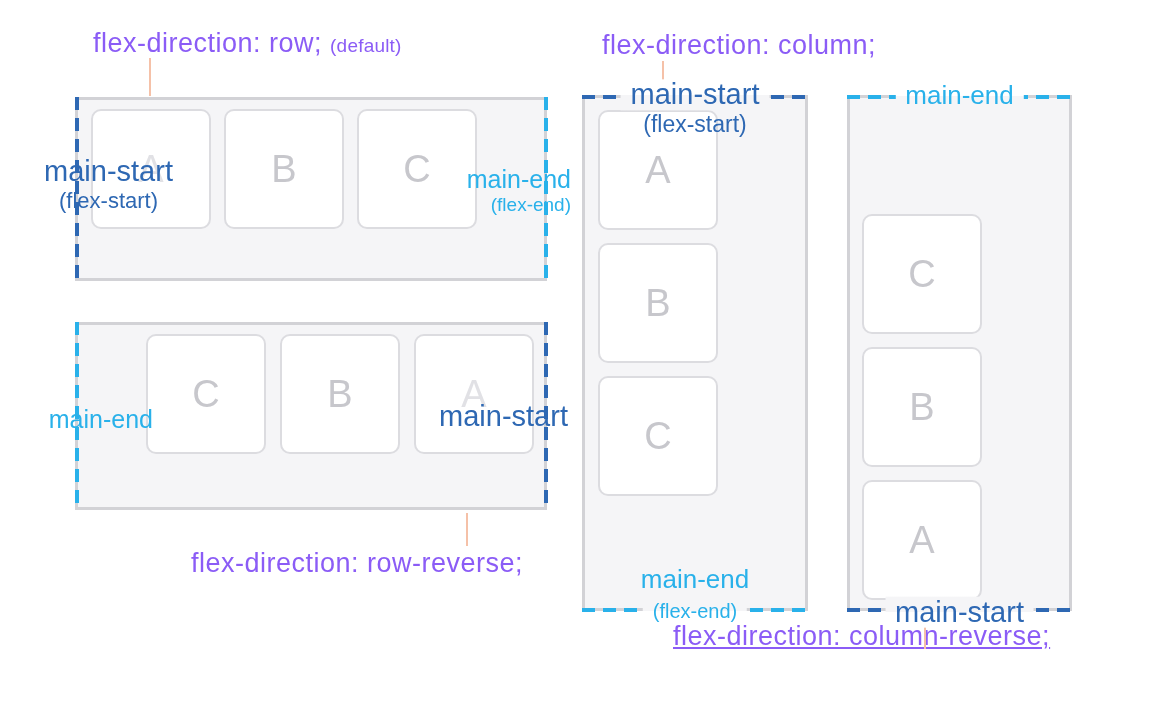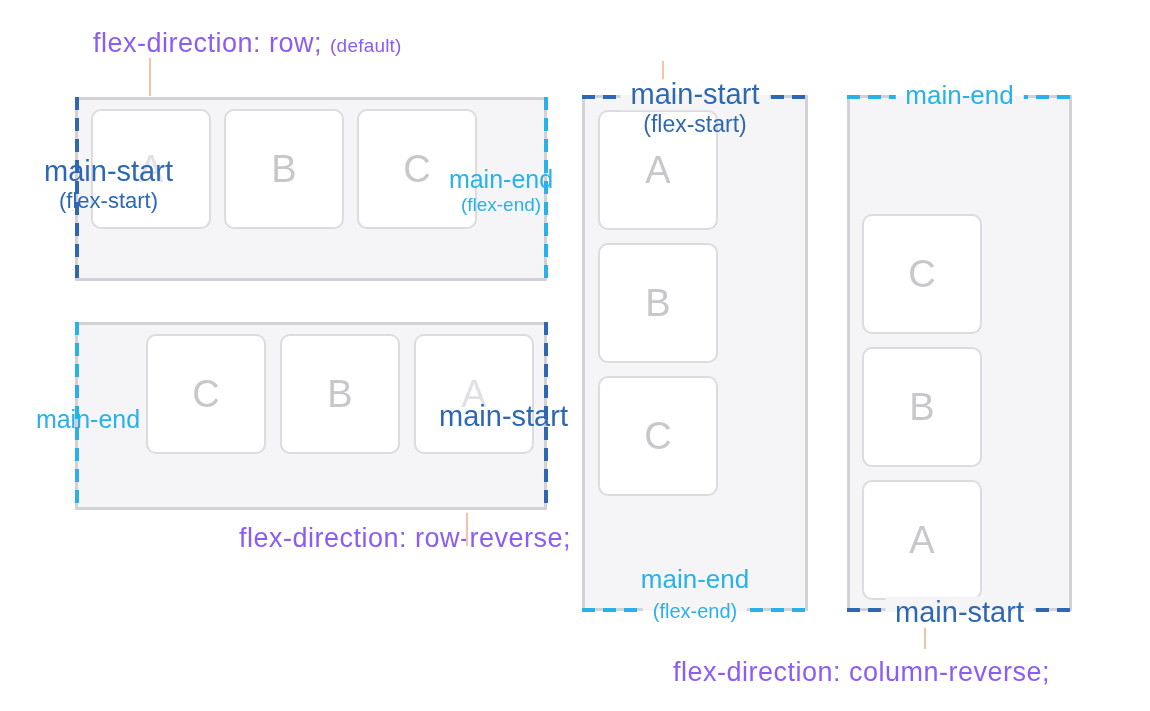--- a/index.html
+++ b/index.html
@@ -52,21 +52,21 @@
   .edge.left{left:-3px;}  .edge.right{right:-4px;}
   .edge.top{top:-3px;}    .edge.bottom{bottom:-4px;}
   .dash-blue.v{background:repeating-linear-gradient(to bottom,#2e68b3 0 13px,transparent 13px 21px);}
   .dash-cyan.v{background:repeating-linear-gradient(to bottom,#29b1ea 0 13px,transparent 13px 21px);}
   .dash-blue.h{background:repeating-linear-gradient(to right,#2e68b3 0 13px,transparent 13px 21px);}
   .dash-cyan.h{background:repeating-linear-gradient(to right,#29b1ea 0 13px,transparent 13px 21px);}
 
   
   .lbl{position:absolute;font-weight:normal;text-align:center;line-height:1.08;z-index:3;white-space:nowrap;}
   .lbl.blue{color:#2e68b3;}
-  .lbl.cyan{color:#29b1ea;}
+  .lbl.cyan{color:#29b1ea;text-align:right;}
   .lbl .l1{display:block;}
   .lbl .l2{display:block;}
 
   
   .lbl-row-start{left:-47px;top:56px;width:155px;font-size:29px;}
   .lbl-row-start .l2{font-size:22px;margin-top:2px;}
   .lbl-row-end{right:-27px;top:66px;width:140px;font-size:25px;}
   .lbl-row-end .l2{font-size:19px;margin-top:2px;}
   .lbl-rowrev-end{left:-55px;top:81px;width:130px;font-size:25px;}
   .lbl-rowrev-start{right:-37px;top:76px;width:155px;font-size:29px;}
@@ -88,28 +88,31 @@
 <body>
 
 <div class="canvas">
 
   <div class="title" style="left:93px;top:28px;">
     <span>flex-direction: row;</span>
     <span class="suffix">(default)</span>
   </div>
   <div class="connector" style="left:149px;top:58px;height:38px;"></div>
 
+  <div class="title" style="left:602px;top:30px;">
+    <span>flex-direction: column;</span>
+  </div>
   <div class="connector" style="left:662px;top:61px;height:25px;"></div>
 
-  <div class="title" style="left:191px;top:523px;margin-left:48px;">
+  <div class="title" style="left:191px;top:548px;">
     <span>flex-direction: row-reverse;</span>
   </div>
   <div class="connector" style="left:466px;top:513px;height:33px;"></div>
 
-  <div class="title" style="left:673px;top:657px;">
+  <div class="title" style="left:673px;top:621px;text-decoration:underline;">
     <span>flex-direction: column-reverse;</span>
   </div>
   <div class="connector" style="left:924px;top:619px;height:30px;"></div>
 
   <div class="flex-container fc-row">
     <div class="edge v left dash-blue"></div>
     <div class="edge v right dash-cyan"></div>
     <div class="item faded">
       <span class="letter">A</span>
     </div>

